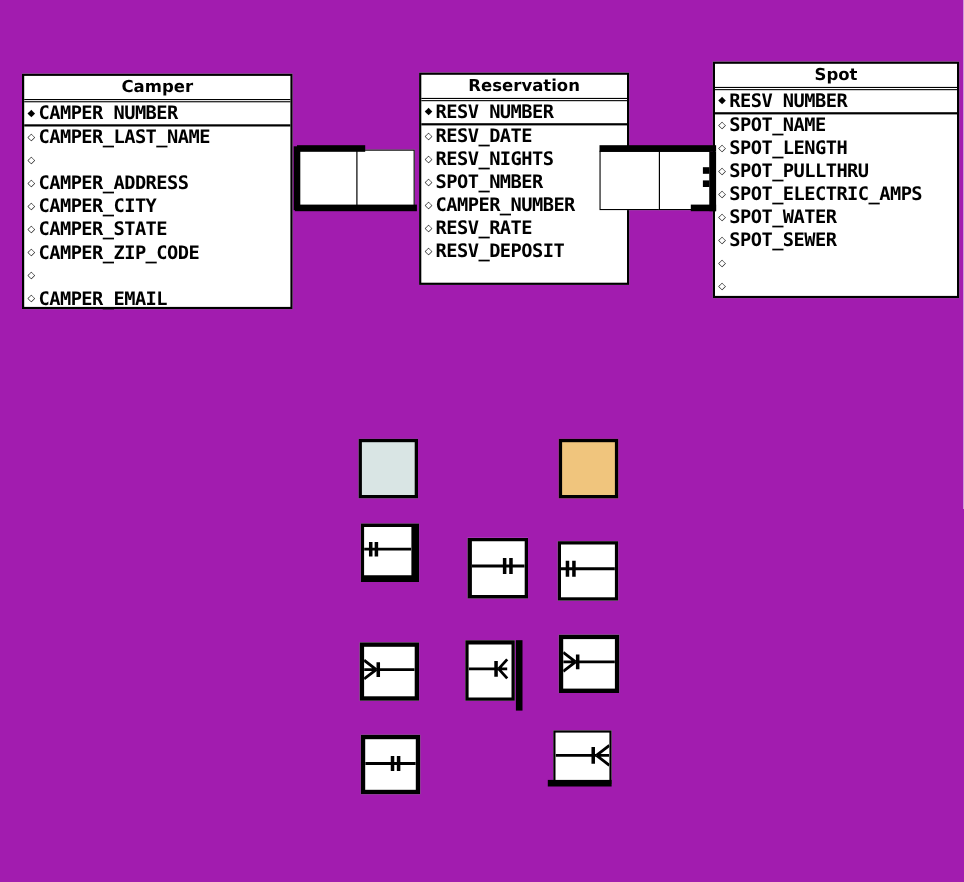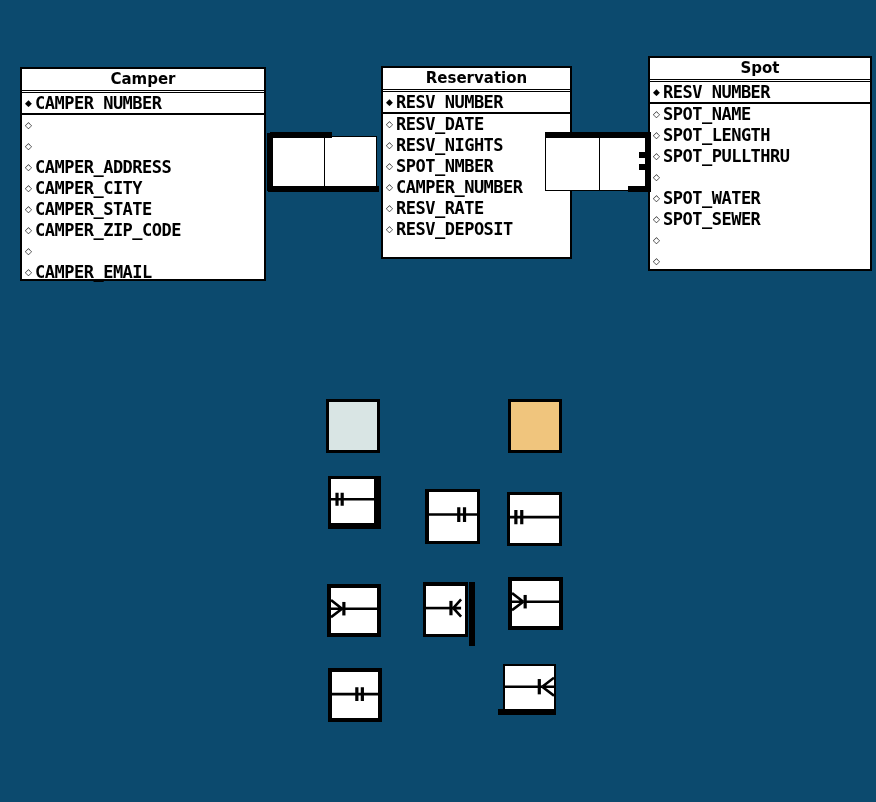--- a/index.html
+++ b/index.html
@@ -1,16 +1,16 @@
 <!DOCTYPE html>
 <html><head>
 <meta charset="utf-8">
 <style>
   html,body{margin:0;padding:0;background:#fff;}
-  #stage{position:relative;width:876px;height:802px;background:#0c4a6e;overflow:hidden;
+  #stage{position:relative;width:876px;height:802px;background:#a21caf;overflow:hidden;
          font-family:"DejaVu Sans",sans-serif;}
 
   
   .tbl{position:absolute;border:2px solid #000;background:#fff;box-sizing:border-box;}
   .thead{height:21px;line-height:21px;text-align:center;font-weight:bold;font-size:15px;
          border-bottom:3px double #000;font-family:"DejaVu Sans",sans-serif;}
   .tbody{padding-top:1px;}
   .trow{height:20.9px;display:flex;align-items:center;box-sizing:border-box;
         font-family:"DejaVu Sans Mono",monospace;font-weight:bold;font-size:17px;
         letter-spacing:-0.5px;white-space:nowrap;color:#000;}
@@ -36,20 +36,21 @@
 
   <div class="tbl" style="left:20px;top:67px;width:246px;height:214px;">
     <div class="thead">Camper</div>
     <div class="tbody">
         <div class="trow pk">
           <span class="bullet">◆</span>
           <span>CAMPER NUMBER</span>
         </div>
         <div class="trow">
           <span class="bullet">◇</span>
+          <span>CAMPER_LAST_NAME</span>
         </div>
         <div class="trow">
           <span class="bullet">◇</span>
         </div>
         <div class="trow">
           <span class="bullet">◇</span>
           <span>CAMPER_ADDRESS</span>
         </div>
         <div class="trow">
           <span class="bullet">◇</span>
@@ -121,20 +122,21 @@
         <div class="trow">
           <span class="bullet">◇</span>
           <span>SPOT_LENGTH</span>
         </div>
         <div class="trow">
           <span class="bullet">◇</span>
           <span>SPOT_PULLTHRU</span>
         </div>
         <div class="trow">
           <span class="bullet">◇</span>
+          <span>SPOT_ELECTRIC_AMPS</span>
         </div>
         <div class="trow">
           <span class="bullet">◇</span>
           <span>SPOT_WATER</span>
         </div>
         <div class="trow">
           <span class="bullet">◇</span>
           <span>SPOT_SEWER</span>
         </div>
         <div class="trow">

